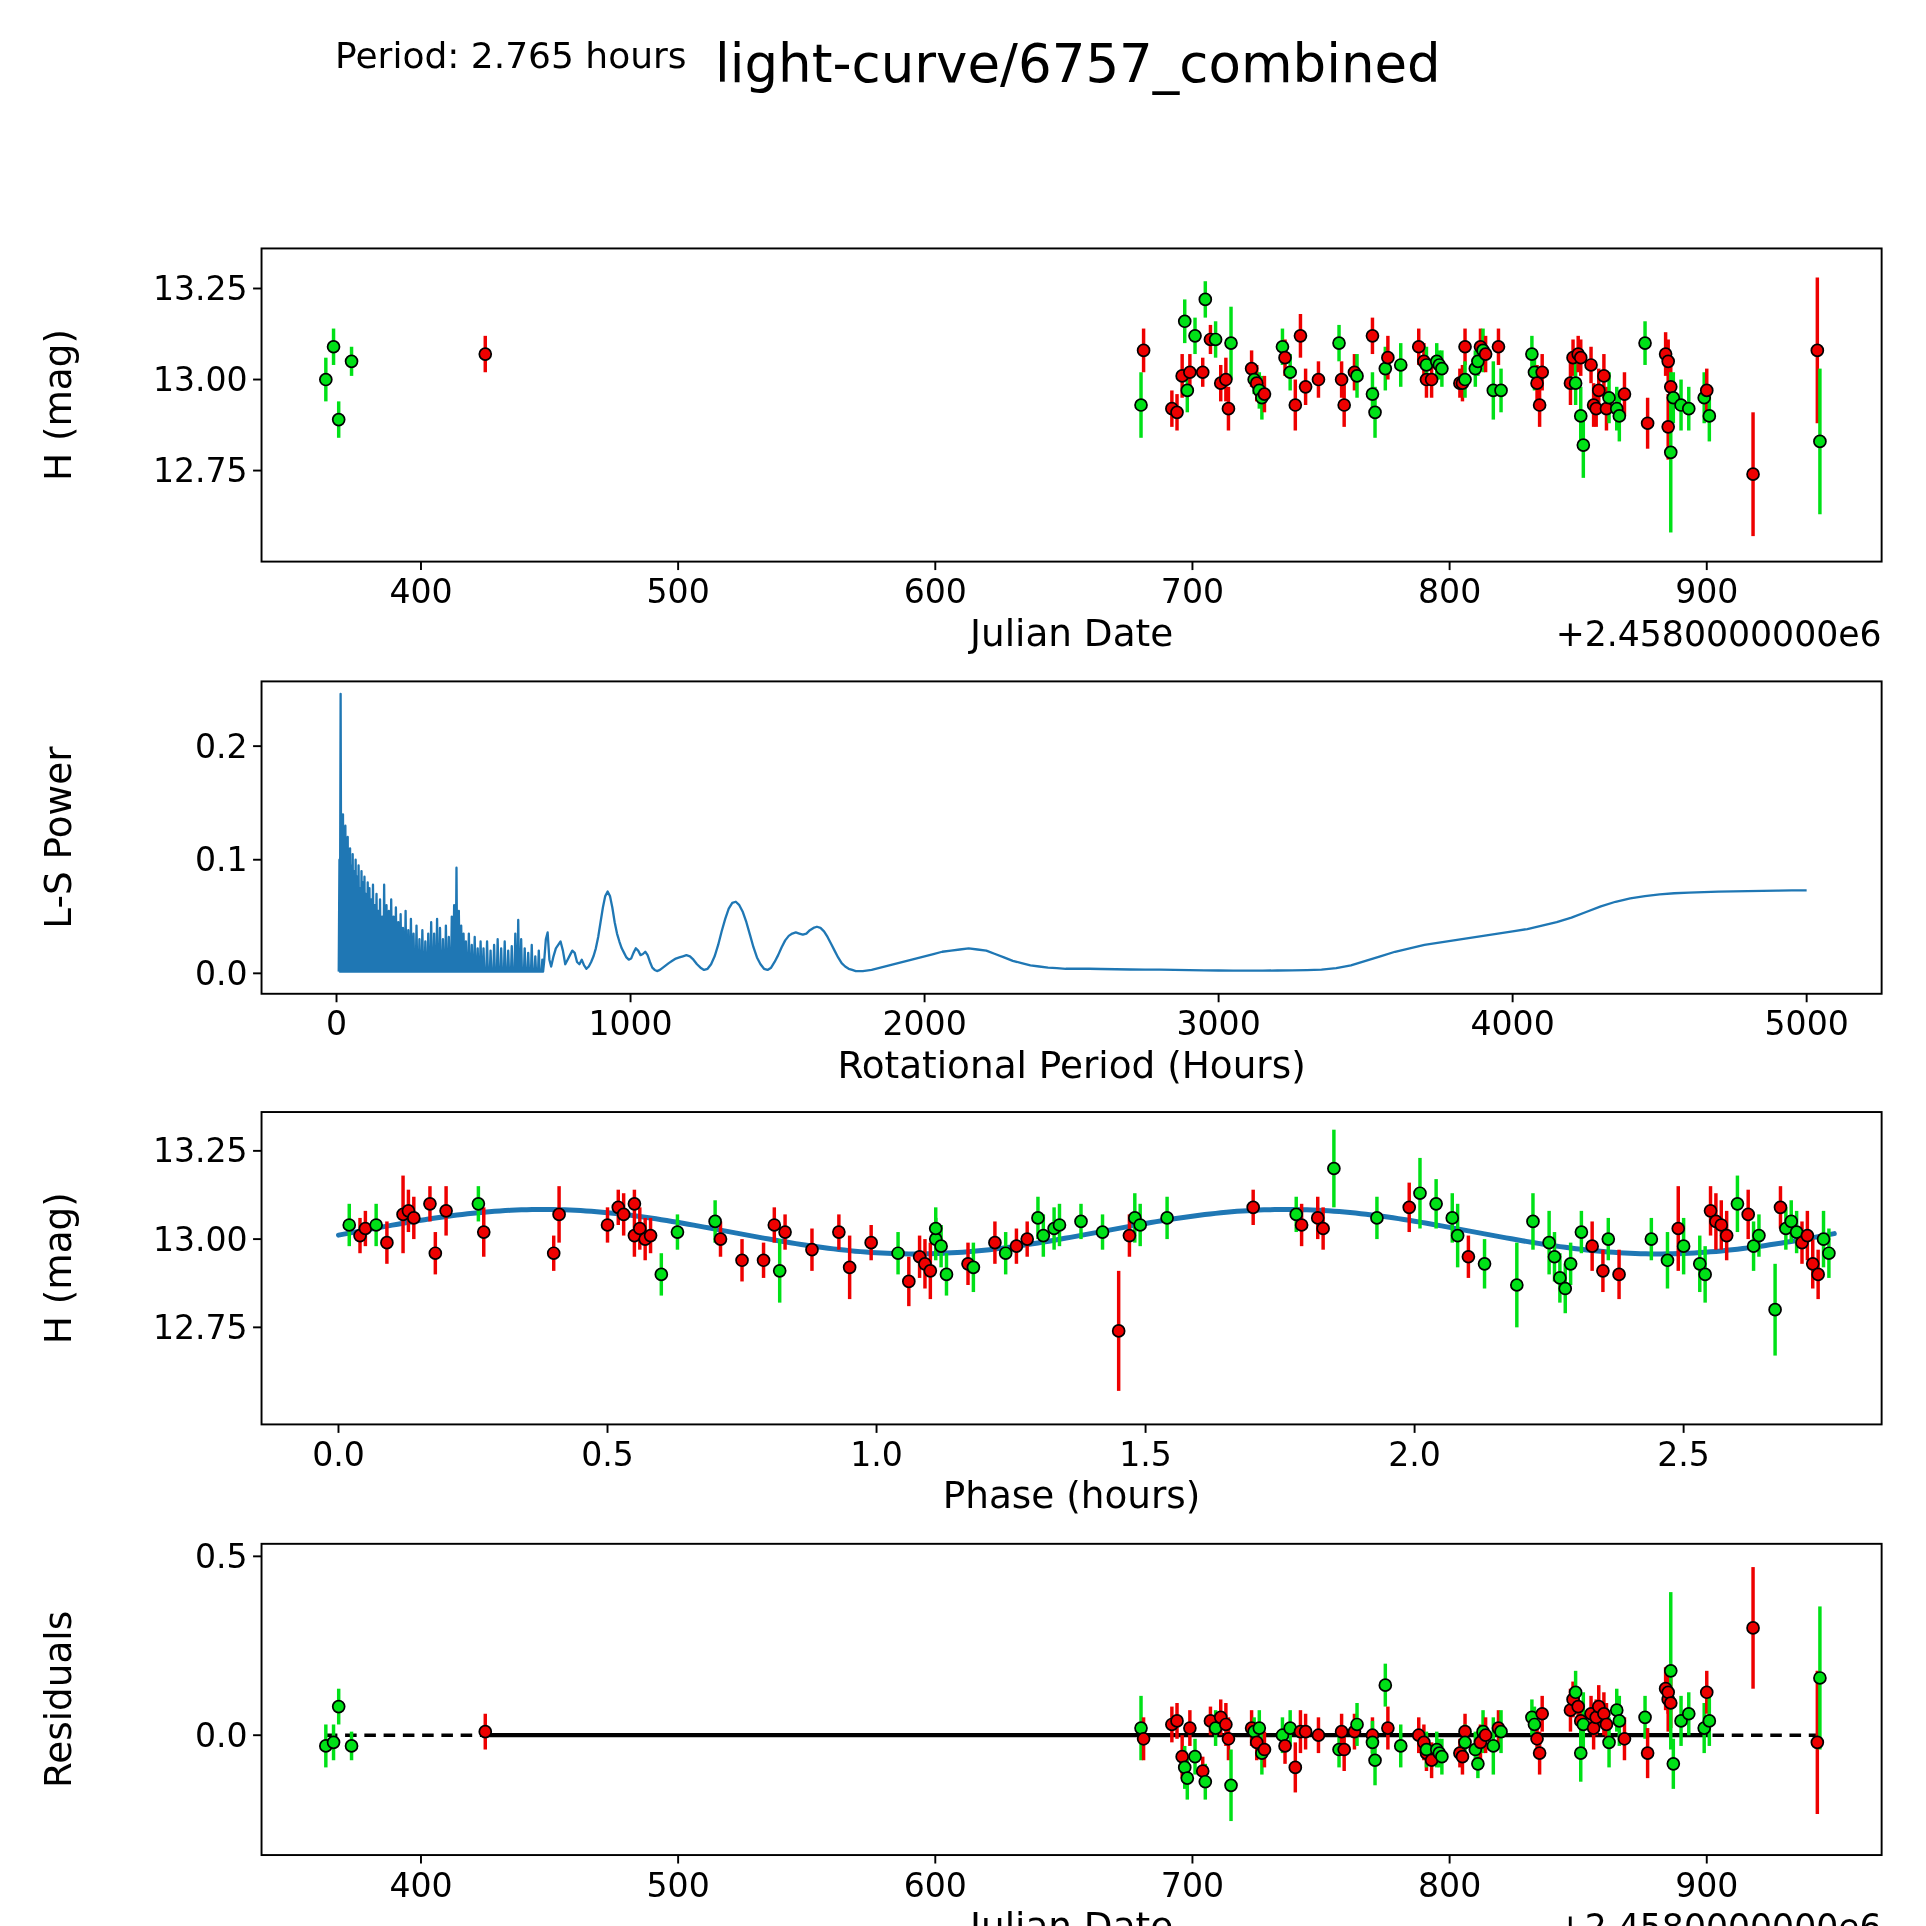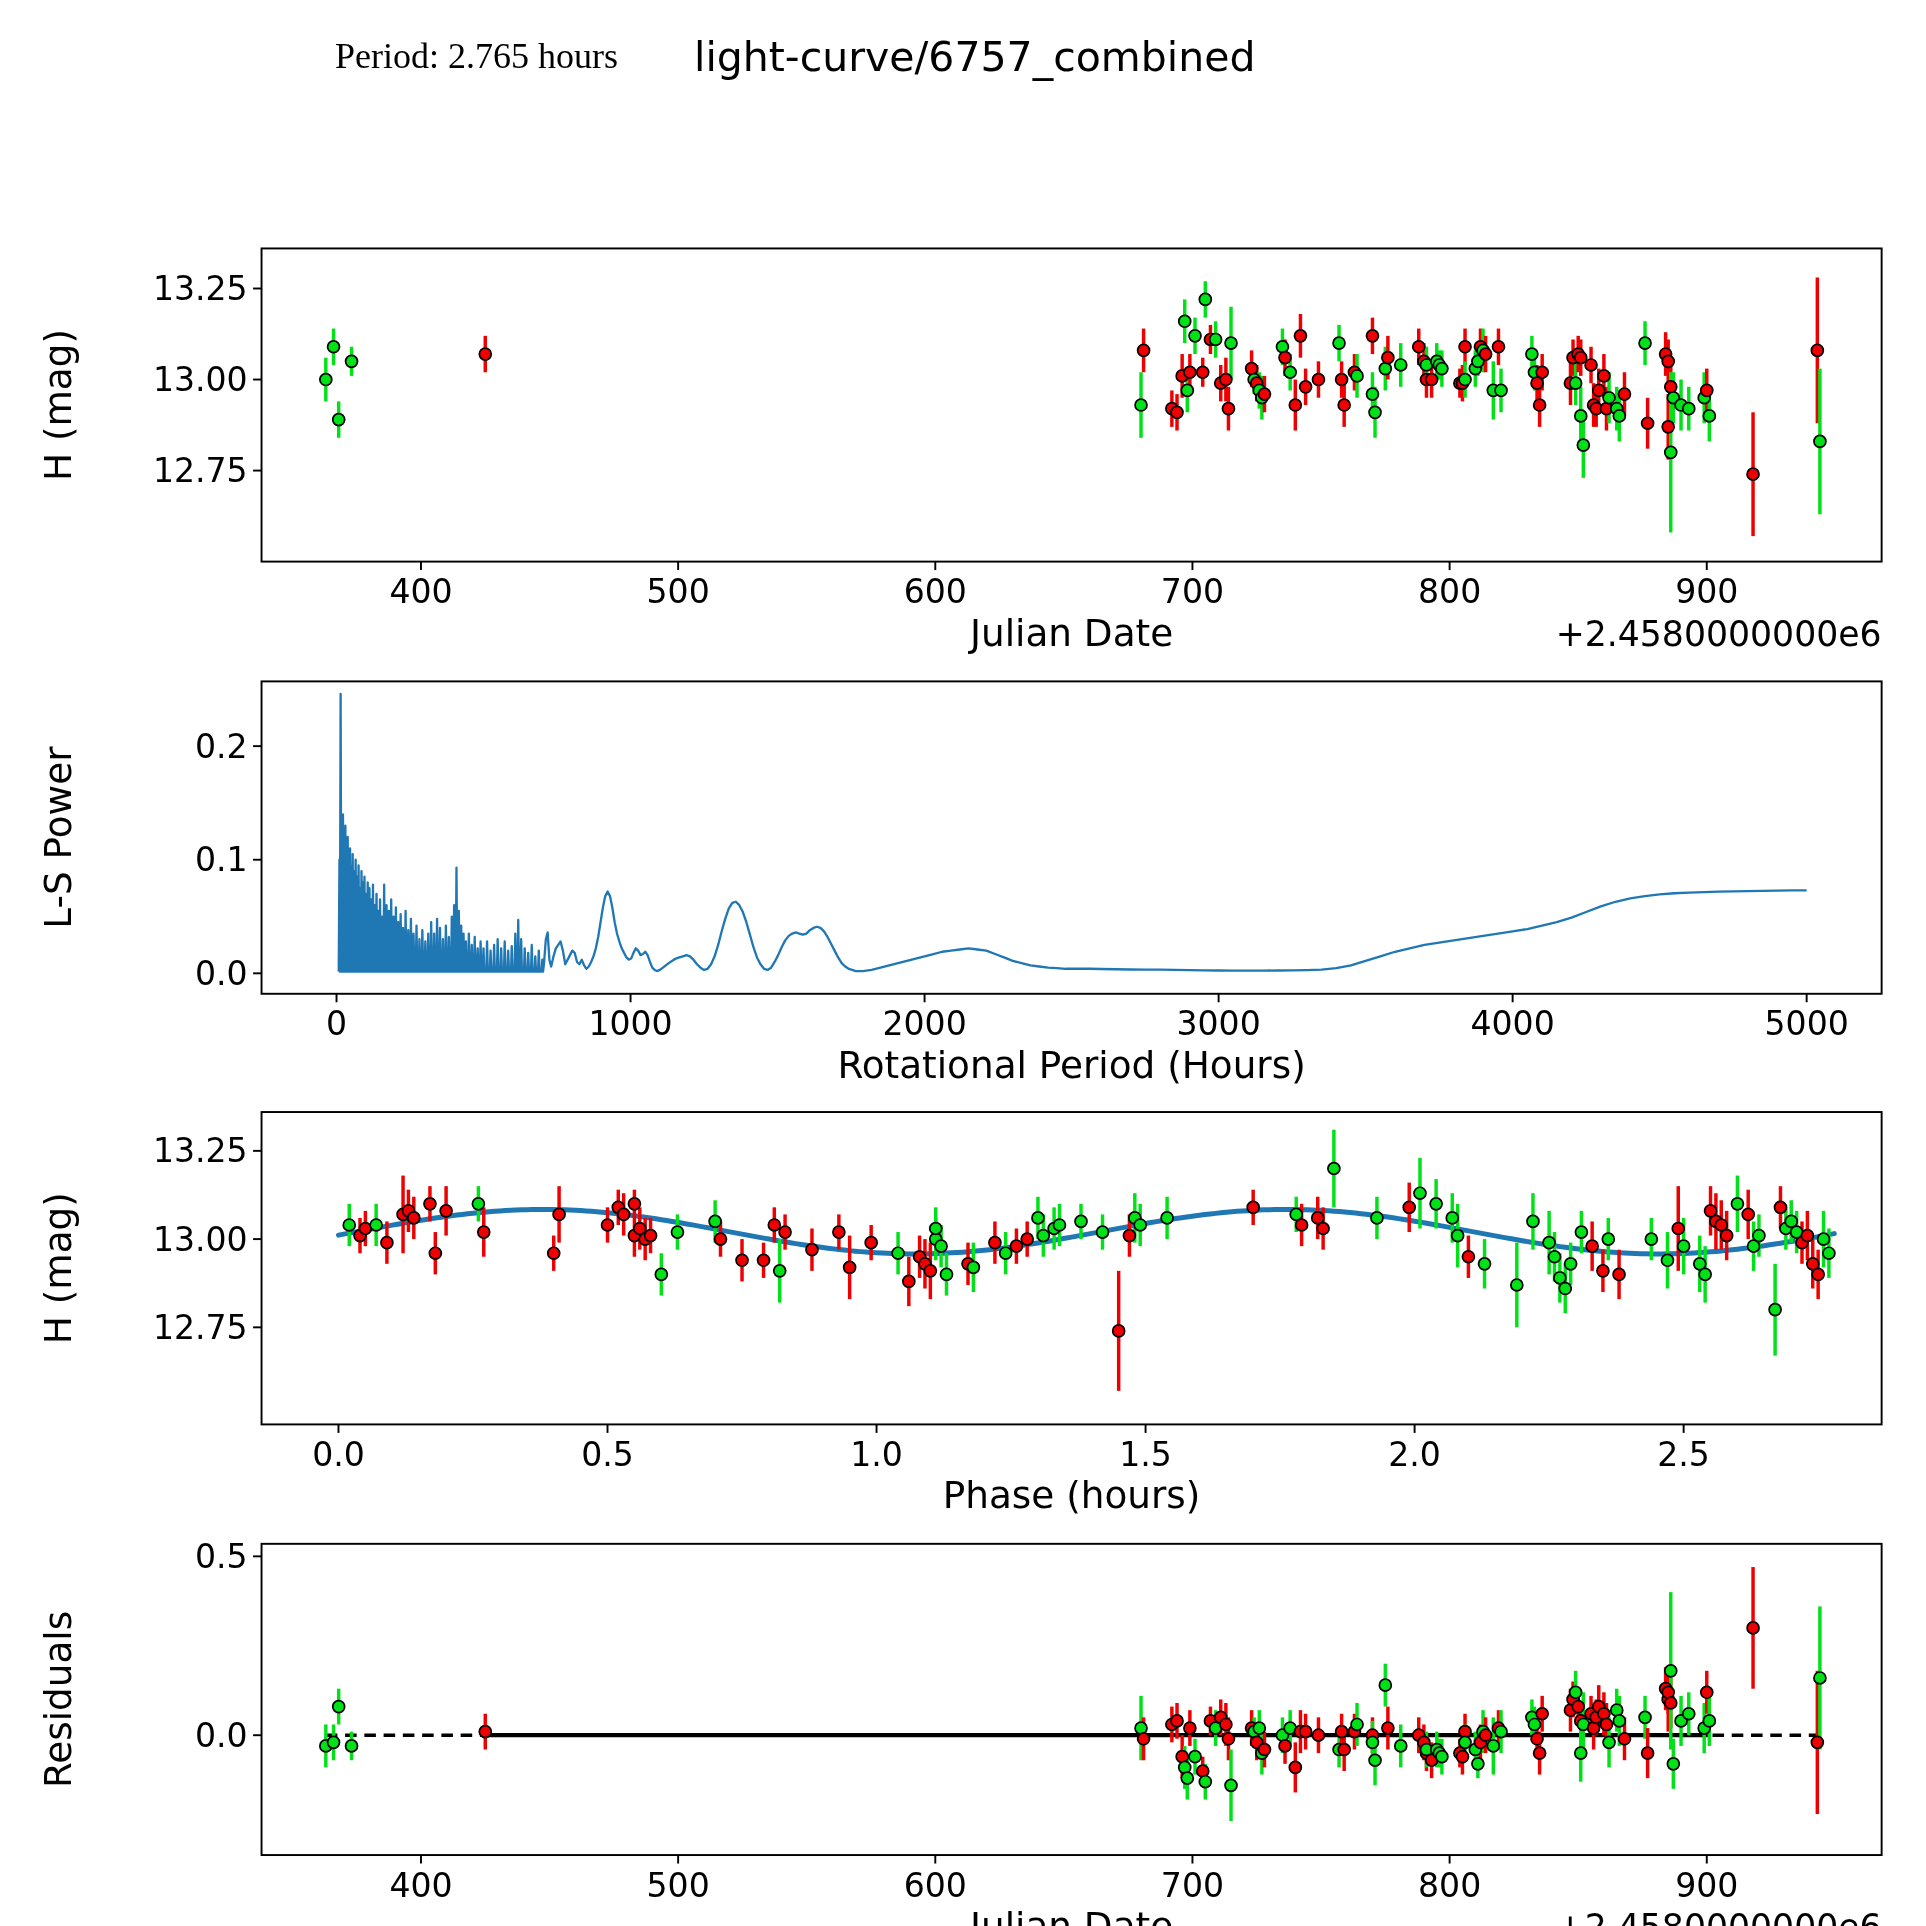--- a/index.html
+++ b/index.html
@@ -1,20 +1,20 @@
 <!DOCTYPE html>
 <html style="font-size:6.2px"><head>
 <meta charset="utf-8">
 <style>
   html,body{margin:0;padding:0;background:#ffffff;}
   .figure{position:relative;width:2080px;height:2080px;background:#ffffff;overflow:hidden;
           font-family:"DejaVu Sans","Liberation Sans",sans-serif;color:#000;}
   .fig-svg{position:absolute;left:0;top:0;}
-  .period-label{position:absolute;left:335px;top:35px;font-size:36px;white-space:nowrap;font-family:Liberation Serif, serif;}
-  .figure-title{position:absolute;left:694px;top:33px;font-size:41px;white-space:nowrap;}
+  .period-label{position:absolute;left:335px;top:35px;font-size:36px;white-space:nowrap;}
+  .figure-title{position:absolute;left:715px;top:33px;font-size:53px;white-space:nowrap;}
 </style>
 </head>
 <body>
 
 <div class="figure">
   <svg class="fig-svg" id="chart-svg" width="2080" height="2080" viewBox="0 0 5400 5400" xmlns="http://www.w3.org/2000/svg">
     <g id="panel-lightcurve">
         <line x1="845.9047619047619" y1="928.6046511627903" x2="845.9047619047619" y2="1042.0465116279067" stroke="#00e117" stroke-width="9"></line>
         <line x1="865.9333333333334" y1="852.9767441860463" x2="865.9333333333334" y2="947.5116279069766" stroke="#00e117" stroke-width="9"></line>
         <line x1="879.2857142857142" y1="1042.046511627906" x2="879.2857142857142" y2="1136.5813953488364" stroke="#00e117" stroke-width="9"></line>

